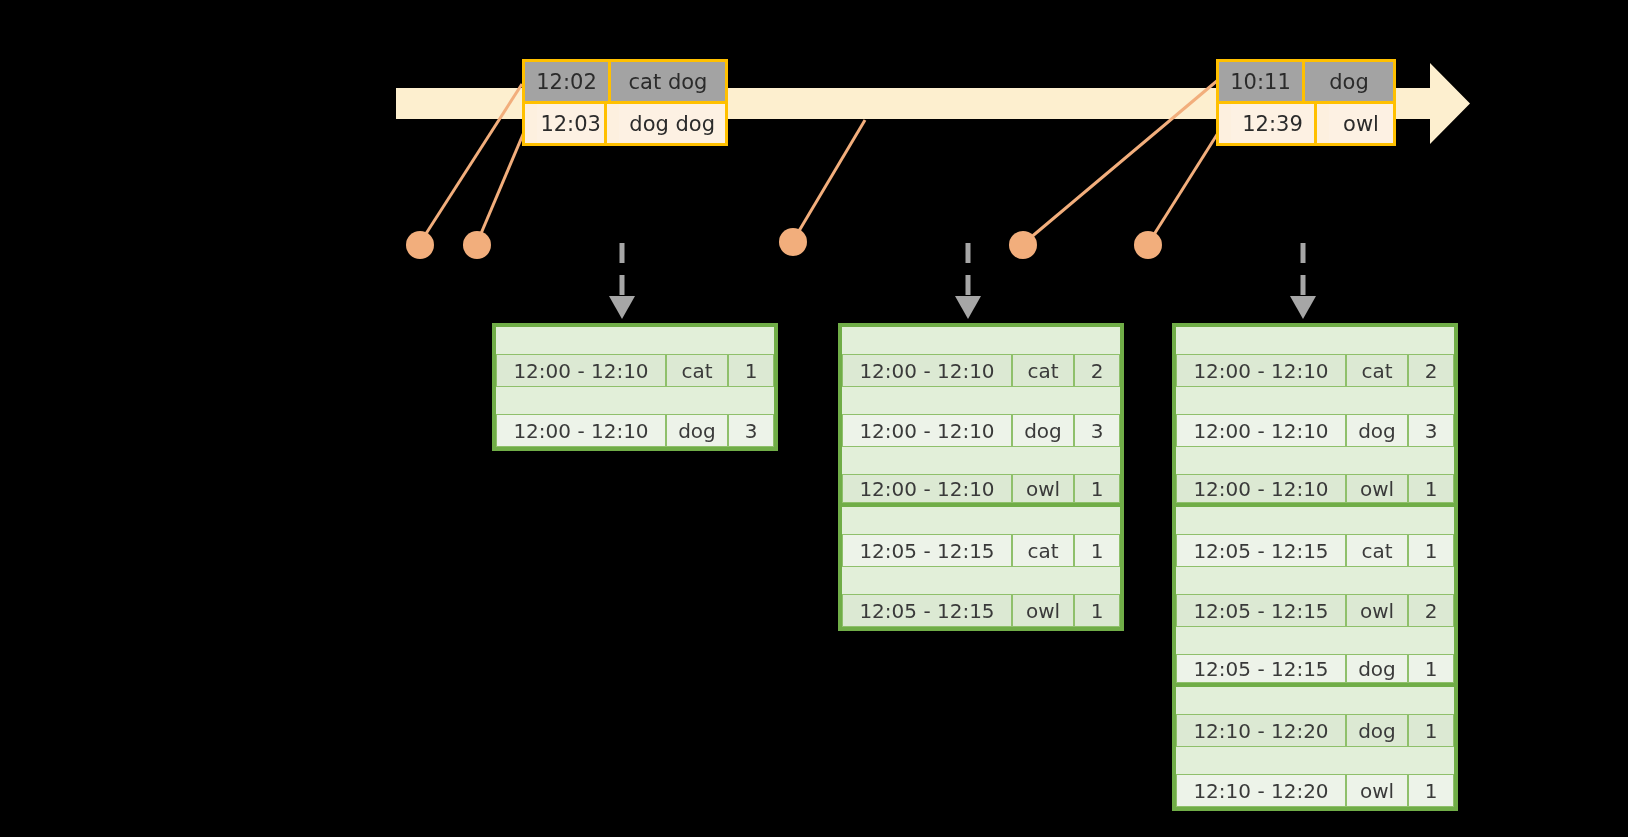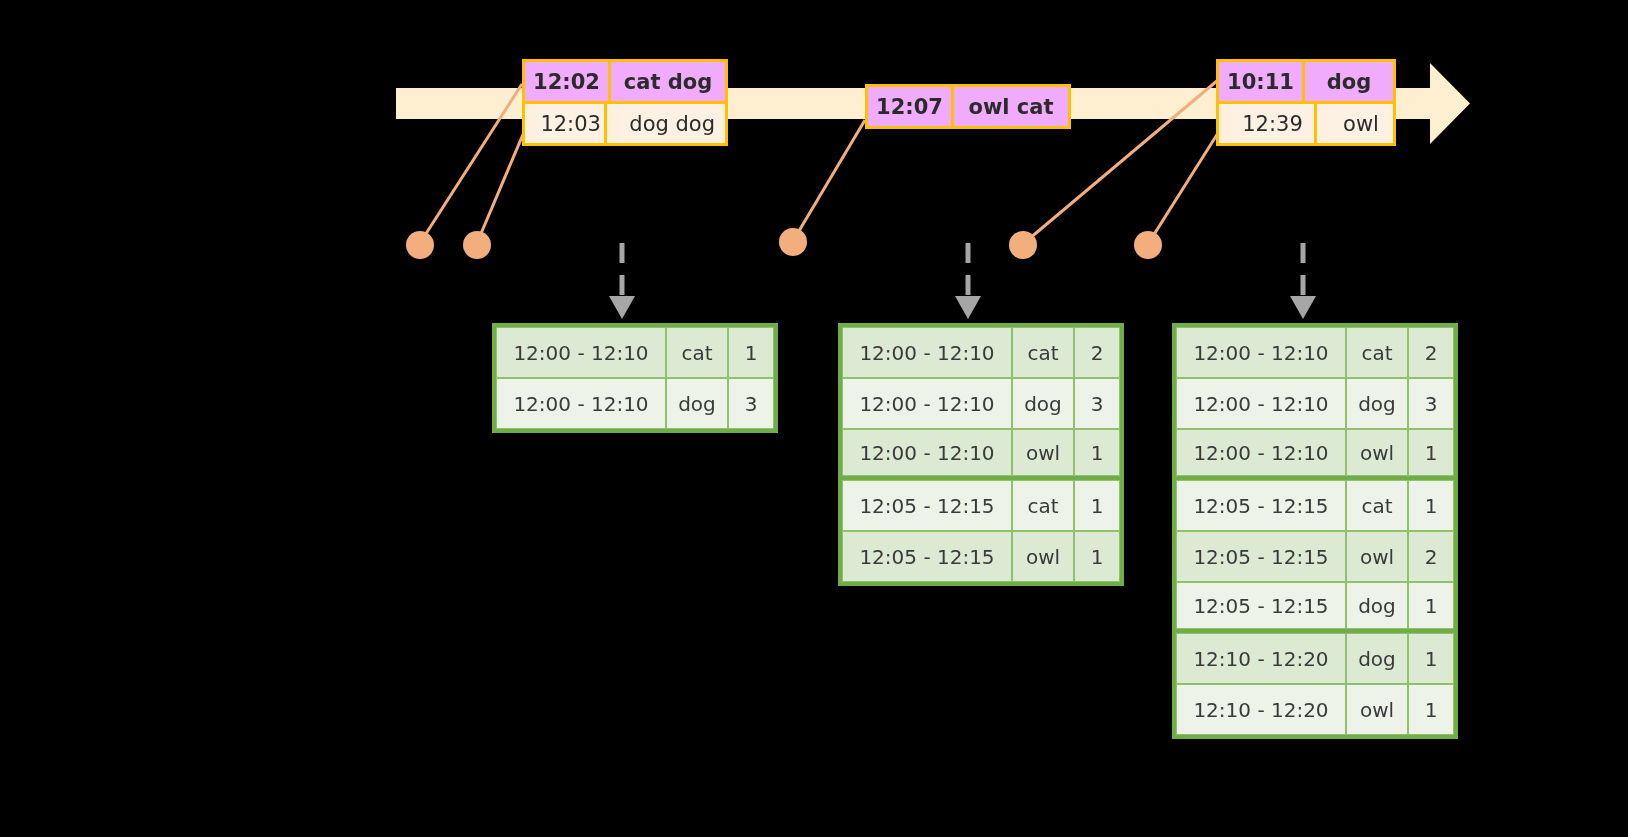--- a/index.html
+++ b/index.html
@@ -39,21 +39,21 @@
     background: #FDF0DF;
   }
   .evt-row {
     display: flex;
     flex-direction: row;
     height: 39px;
   }
   .evt-row + .evt-row {
     border-top: 3px solid #FFC000;
   }
-  .evt-row.shade .evt-cell { background: #f0abfc; font-weight: bold; }
+  .evt-row.shade .evt-cell { background: #a3a3a3; }
   .evt-row.plain .evt-cell { background: #FDF1E3; margin-left: 12px; }
   .evt-cell {
     display: flex;
     align-items: center;
     justify-content: center;
     font-size: 21px;
     color: #2b2b2b;
     box-sizing: border-box;
     white-space: nowrap;
   }
@@ -63,22 +63,23 @@
   
   .res-table {
     position: absolute;
     border: 4px solid #70AD47;
     box-sizing: border-box;
     background: #E2EFD9;
   }
   .res-row {
     display: flex;
     flex-direction: row;
-    height: 51px;
-    box-sizing: border-box;
+    height: 33px;
+    box-sizing: border-box;
+    margin-top: 27px;
   }
   .res-row.alt  .res-cell { background: #DCE9D3; }
   .res-row.base .res-cell { background: #EDF3E9; }
   .res-cell {
     display: flex;
     align-items: center;
     justify-content: center;
     font-size: 20px;
     color: #3a3a3a;
     box-sizing: border-box;
@@ -134,26 +135,20 @@
     <div class="evt-row shade">
       <div class="evt-cell time">12:02</div>
       <div class="evt-cell words">cat dog</div>
     </div>
     <div class="evt-row plain">
       <div class="evt-cell time">12:03</div>
       <div class="evt-cell words">dog dog</div>
     </div>
   </div>
 
-  <div class="evt-box" style="left:865px; top:84px; width:206px;">
-    <div class="evt-row shade">
-      <div class="evt-cell time">12:07</div>
-      <div class="evt-cell words">owl cat</div>
-    </div>
-  </div>
 
   <div class="evt-box" style="left:1216px; top:59px; width:180px;">
     <div class="evt-row shade">
       <div class="evt-cell time">10:11</div>
       <div class="evt-cell words">dog</div>
     </div>
     <div class="evt-row plain">
       <div class="evt-cell time">12:39</div>
       <div class="evt-cell words">owl</div>
     </div>

